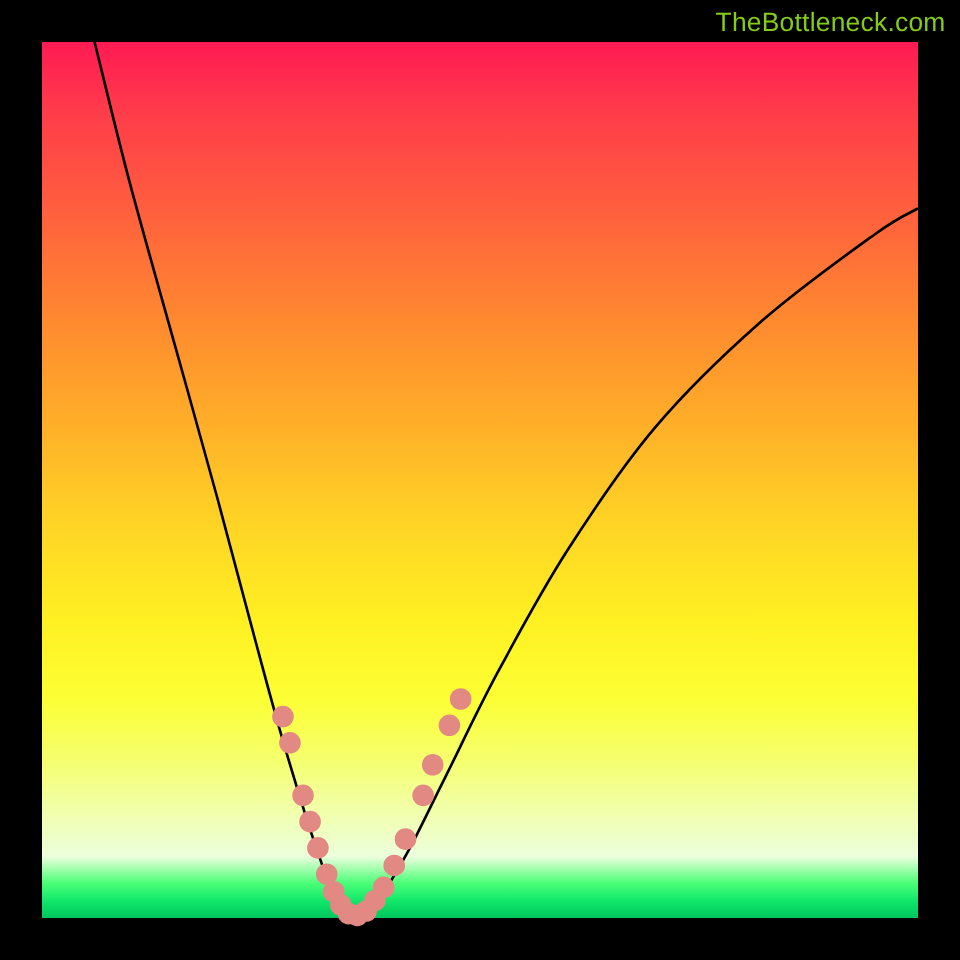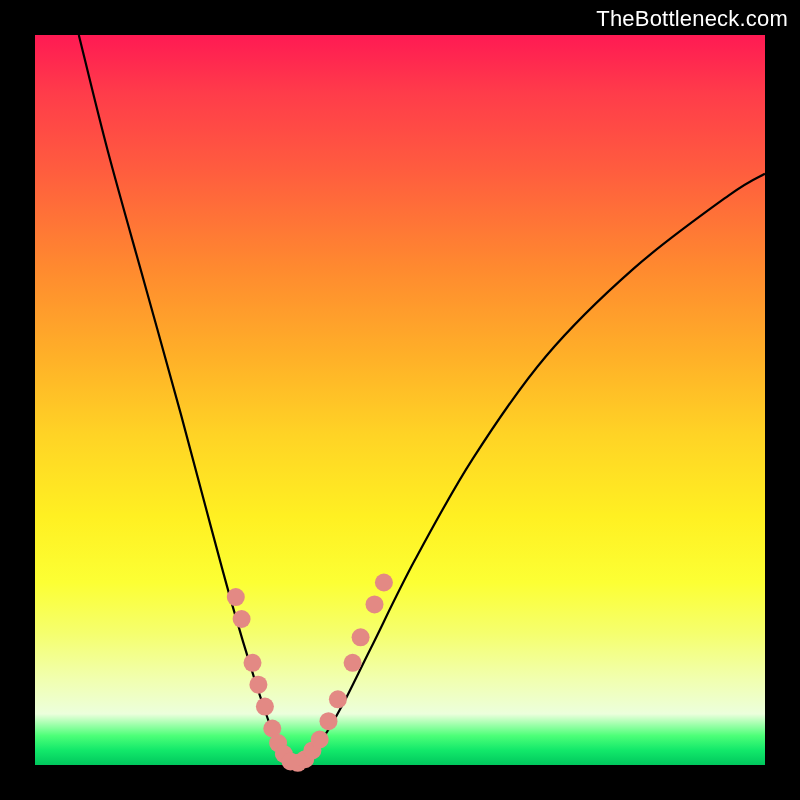--- a/index.html
+++ b/index.html
@@ -37,21 +37,21 @@
       #ecffdc 93%,
       #4cff78 96%,
       #12e86a 98%,
       #00c75d 100%
     );
   }
   .watermark {
     position: absolute;
     top: 6px;
     right: 12px;
-    color: #ffffff;
+    color: #84cc16;
     font-size: 22px;
     font-weight: 500;
     letter-spacing: 0.2px;
     user-select: none;
   }
   svg.curve {
     position: absolute;
     left: 0;
     top: 0;
     width: 730px;

